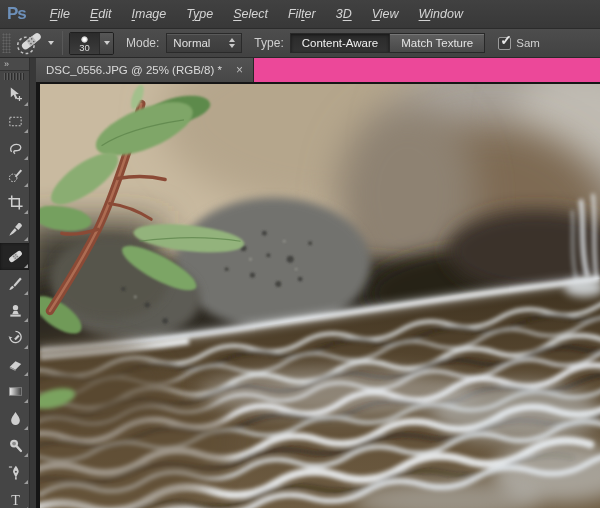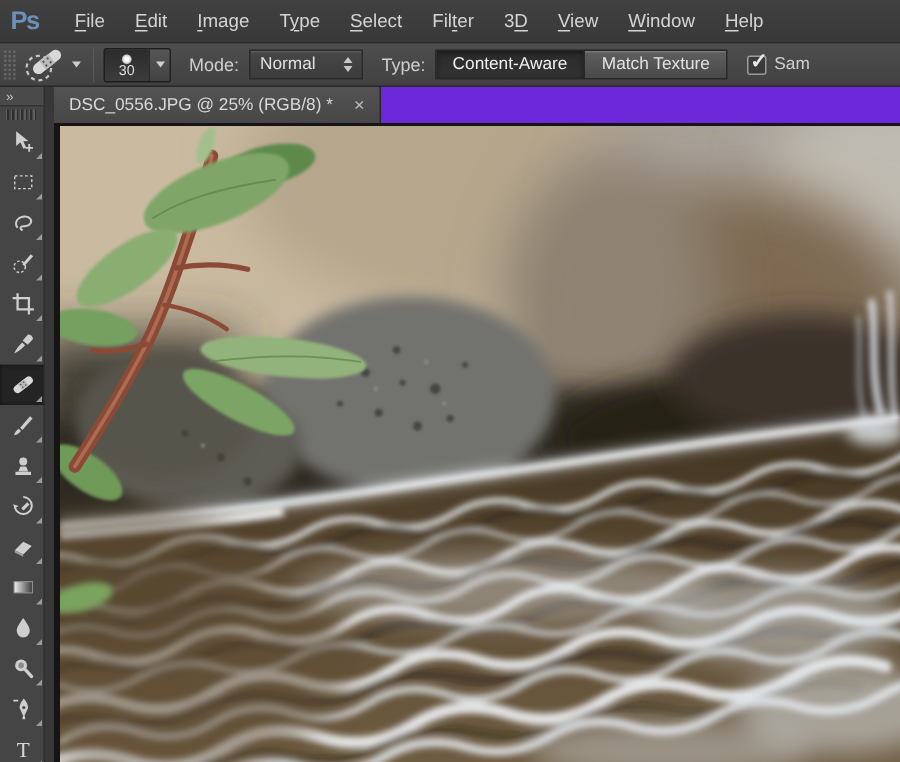--- a/index.html
+++ b/index.html
@@ -6,21 +6,21 @@
   html,body { width:600px; height:508px; overflow:hidden; background:#333;
     font-family:"Liberation Sans", sans-serif; -webkit-font-smoothing:antialiased; }
   #app { position:relative; width:600px; height:508px; background:#393939; }
 
   
   .menu-bar { position:absolute; left:0; top:0; width:600px; height:29px;
     background:linear-gradient(#414141,#383838); display:flex; align-items:center;
     border-bottom:1px solid #2b2b2b; }
   .ps-logo { color:var(--accent-blue,#6d90ba); font-weight:bold; font-size:17px;
     margin:0 14px 0 7px; letter-spacing:-1px; }
-  .menu-items { display:flex; align-items:flex-end; height:100%; }
+  .menu-items { display:flex; align-items:flex-end; height:100%;font-style:italic; }
   .menu-item { color:#d4d4d4; font-size:12.5px; padding:0 10px; line-height:28px; cursor:default; }
   .menu-item u { text-decoration:underline; text-underline-offset:2px; }
 
   
   .options-bar { position:absolute; left:0; top:29px; width:600px; height:29px;
     background:linear-gradient(#4d4d4d,#424242); border-bottom:1px solid #292929;
     display:flex; align-items:center; }
   .opt-grip { width:9px; height:20px; margin:0 4px 0 2px;
     background-image:radial-gradient(circle,#646464 0.9px,transparent 1.1px);
     background-size:3px 3px; }
@@ -64,21 +64,21 @@
     background:repeating-linear-gradient(90deg,#5e5e5e 0 1px,#2d2d2d 1px 2px,#454545 2px 3px); }
   .tool { position:relative; width:30px; height:27px; display:flex; align-items:center; justify-content:center; }
   .tool svg { width:17px; height:17px; }
   .tool.selected { background:#242424; box-shadow:inset 0 0 3px #101010; }
   .tool .fly { position:absolute; right:2px; bottom:2px; width:0; height:0;
     border-left:4px solid transparent; border-bottom:4px solid #9b9b9b; }
   .side-gap { position:absolute; left:30px; top:58px; width:6px; height:450px; background:#383838; }
 
   
   .tab-bar { position:absolute; left:36px; top:58px; width:564px; height:24px;
-    background:#6d28d9; display:flex; align-items:flex-end; }
+    background:#ec4899; display:flex; align-items:flex-end; }
   .tab { height:24px; background:linear-gradient(#535353,#474747); display:flex; align-items:center;
     padding:0 10px; border-right:1px solid #262626; }
   .tab-title { color:#dadada; font-size:11.5px; white-space:nowrap; }
   .tab-close { color:#bdbdbd; font-size:12px; margin-left:14px; line-height:10px; }
 
   
   .canvas { position:absolute; left:36px; top:82px; width:564px; height:426px; background:#151515; overflow:hidden; }
   .canvas svg.photo { position:absolute; left:4px; top:2px; width:560px; height:424px; display:block; }
 </style>
 </head>
@@ -91,21 +91,20 @@
     <div class="menu-items" id="menu-items">
         <span class="menu-item"><u>F</u>ile</span>
         <span class="menu-item"><u>E</u>dit</span>
         <span class="menu-item"><u>I</u>mage</span>
         <span class="menu-item">T<u>y</u>pe</span>
         <span class="menu-item"><u>S</u>elect</span>
         <span class="menu-item">Fil<u>t</u>er</span>
         <span class="menu-item">3<u>D</u></span>
         <span class="menu-item"><u>V</u>iew</span>
         <span class="menu-item"><u>W</u>indow</span>
-        <span class="menu-item"><u>H</u>elp</span>
       </div>
   </div>
 
   <div class="options-bar">
     <div class="opt-grip"></div>
 
     <div class="preset-icon">
       <svg viewBox="0 0 22 20">
         <circle cx="8" cy="12" r="6" fill="none" stroke="#c4c4c4" stroke-width="1.1" stroke-dasharray="2 1.8"></circle>
         <g transform="rotate(-38 12 9)">

